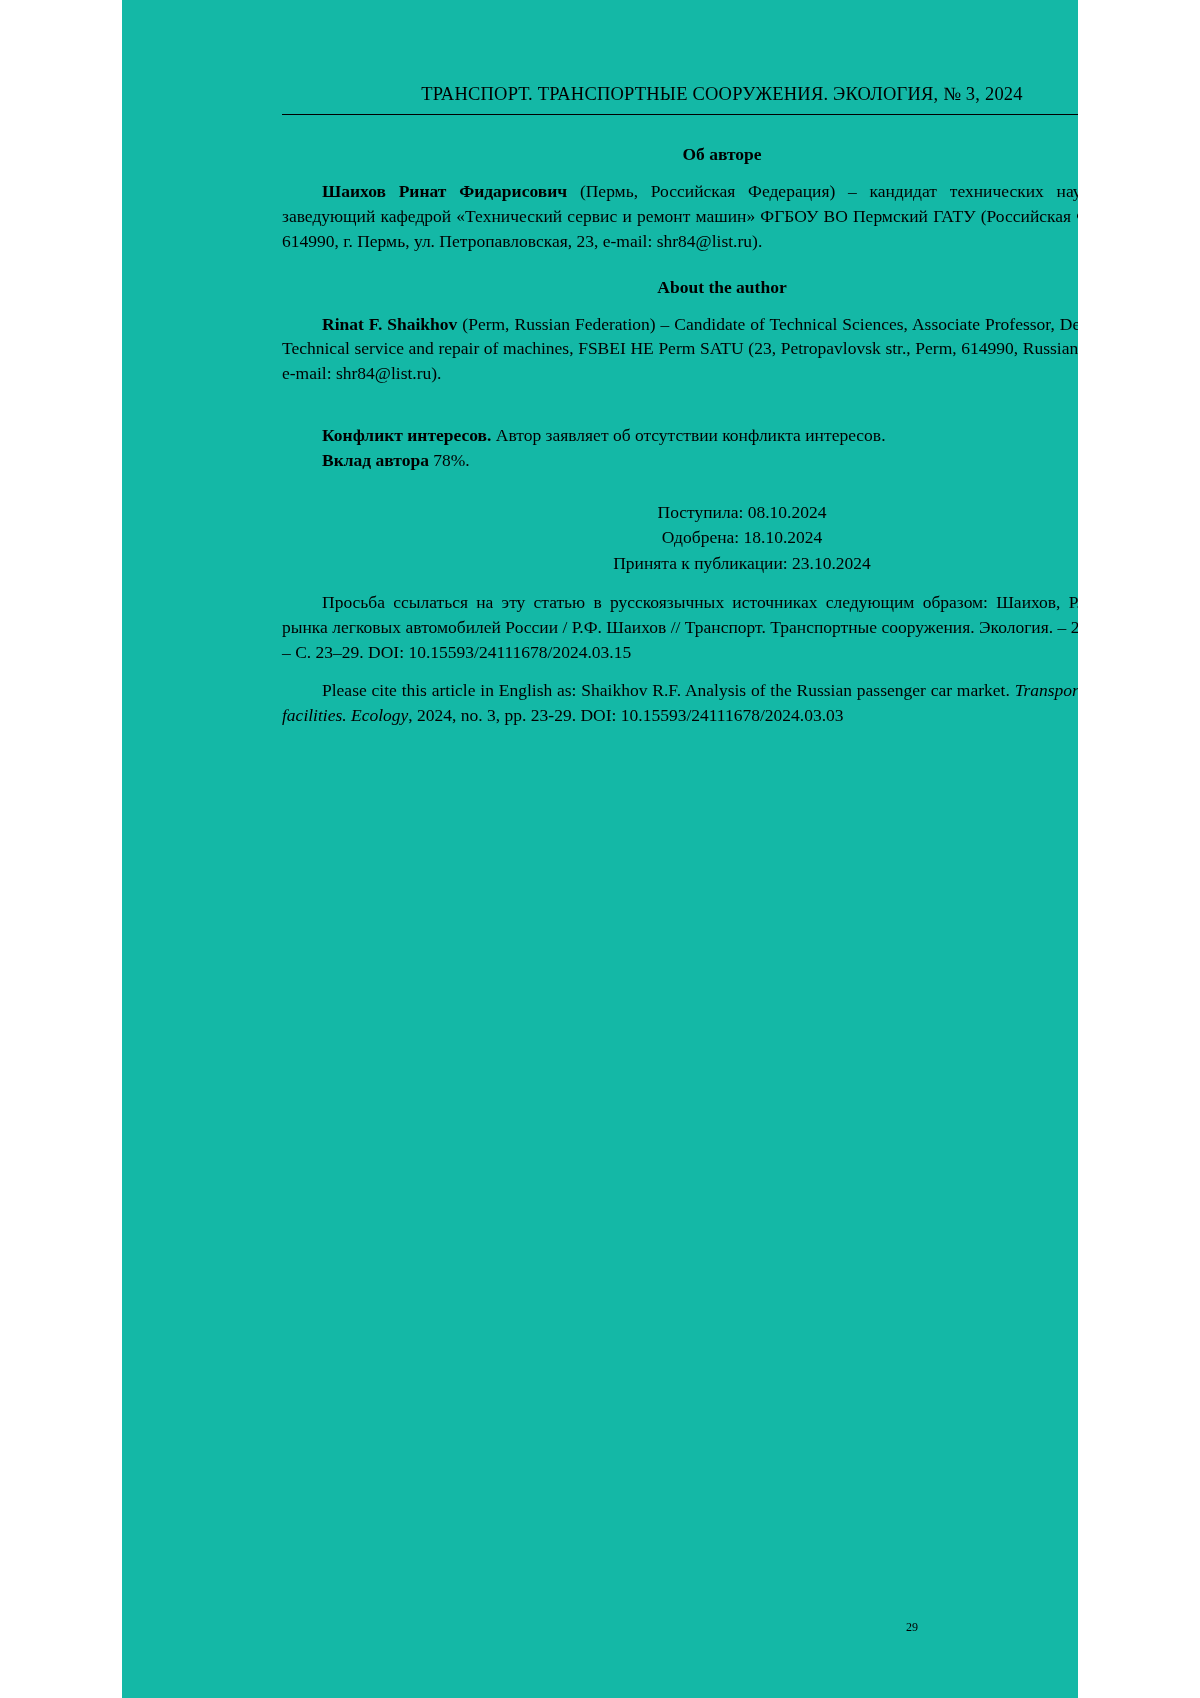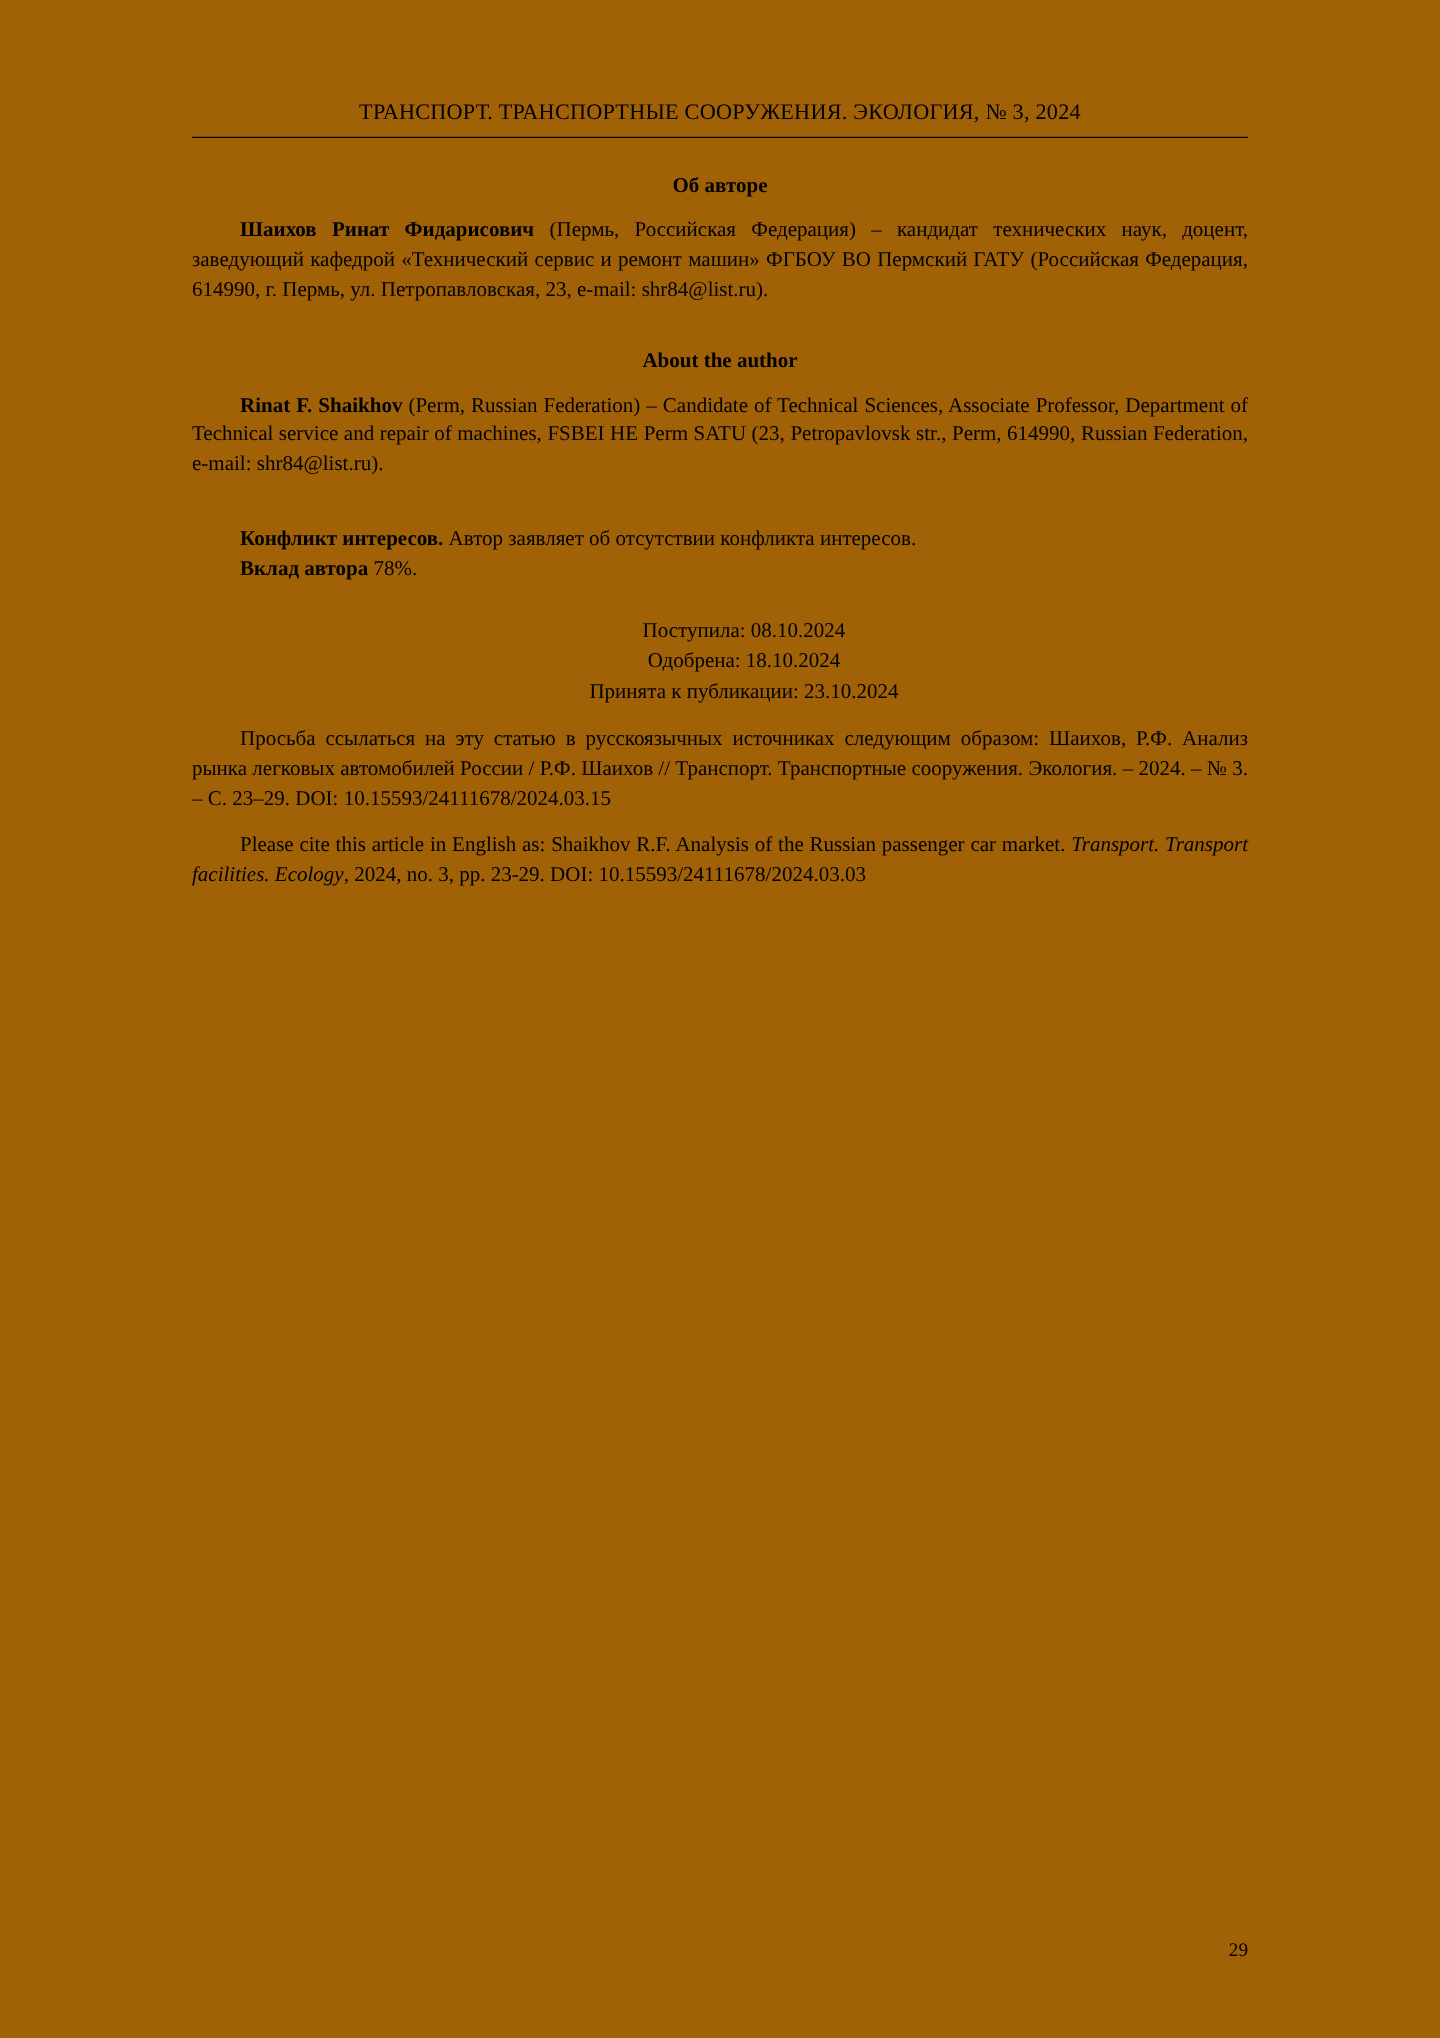--- a/index.html
+++ b/index.html
@@ -6,24 +6,24 @@
     margin: 0;
     padding: 0;
     background: #ffffff;
   }
   body {
     font-family: "Liberation Serif", "DejaVu Serif", serif;
     color: #000000;
   }
   .page {
     position: relative;
-    width: 1200px;
+    width: 956px;
     height: 1698px;
     margin: 0 auto;
-    background: #a16207;
+    background: #14b8a6;
     box-sizing: border-box;
     padding: 16px;
     overflow: hidden;
   }
   .content {
     position: absolute;
     left: 160px;
     top: 0;
     width: 880px;
   }
@@ -41,21 +41,21 @@
     height: 0;
   }
   h2.section-title {
     font-size: 17.5px;
     font-weight: bold;
     text-align: center;
     margin: 29px 0 0 0;
     font-family: Liberation Serif, serif;
   }
   h2.section-title.second {
-    margin-top: 36px;
+    margin-top: 23px;
   }
   p.para {
     font-size: 17.5px;
     line-height: 1.42;
     text-align: justify;
     text-justify: inter-word;
     margin: 14px 0 0 0;
     text-indent: 40px;
     hyphens: manual;
   }
@@ -77,21 +77,21 @@
   .cite-ru {
     margin-top: 30px;
   }
   .cite-en {
     margin-top: 26px;
   }
   .page-number {
     position: absolute;
     right: 160px;
     bottom: 63px;
-    font-size: 16px;
+    font-size: 12px;
     text-align: right;
   }
 </style>
 </head>
 <body>
 
 <div class="page">
 
   <div class="content">
 

